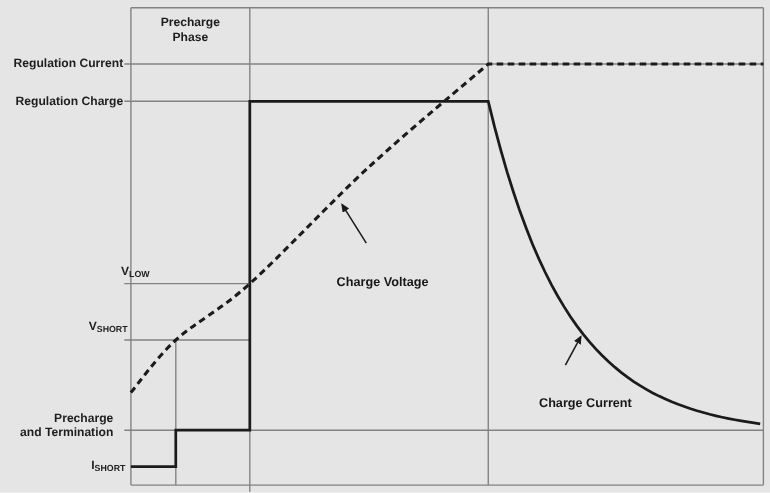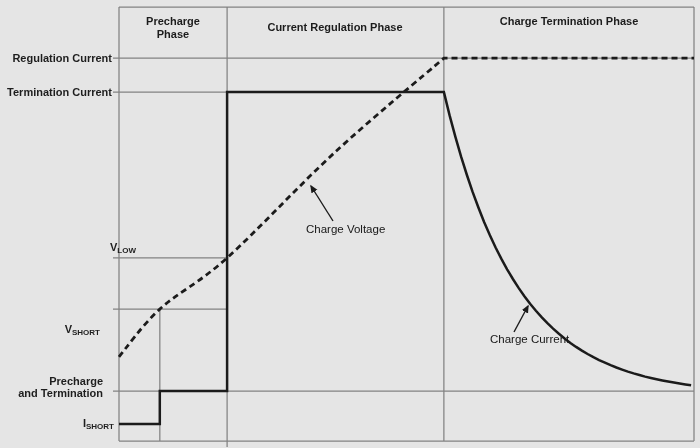--- a/index.html
+++ b/index.html
@@ -11,22 +11,23 @@
   .lbl{
     position:absolute;font-weight:700;color:#1e1e1e;font-size:11px;
     line-height:12px;white-space:nowrap;
   }
   .axis-lab{text-align:right;}
   .hdr{
     position:absolute;font-weight:700;color:#1c1c1c;font-size:11px;
     line-height:12.5px;text-align:center;
   }
   .ann{
-    position:absolute;font-weight:400;color:#171717;font-size:11.5px;
+    position:absolute;font-weight:700;color:#171717;font-size:11.5px;
     white-space:nowrap;
+    margin-top:28px;
   }
   .subscripted{display:inline-block;}
   .subscripted .sub-part{font-size:8px;vertical-align:-2px;}
 </style>
 </head>
 <body>
 
 <div class="stage">
 
   <svg id="chart-svg" width="700" height="448" viewBox="0 0 700 448">
@@ -51,34 +52,30 @@
       <path d="M119,356.80400000000003 C125.8,348.8 141.8,325.6 159.8,309.1 C177.8,292.6 197.9,284.0 227.1,257.9 C256.3,231.7 299.1,185.2 335.2,152.0 C371.3,118.7 425.8,73.8 443.9,58.2 L694,58.21199999999999" fill="none" stroke="#1b1b1b" stroke-width="2.8" stroke-dasharray="6 4"></path>
       <path d="M119.0,424.1 L159.8,424.1 L159.8,391.1 L227.1,391.1 L227.1,92.1 L443.9,92.1 L443.9,92.1 L449.6,115.4 L455.4,136.9 L461.1,156.7 L466.9,175.0 L472.6,191.9 L478.4,207.5 L484.1,222.0 L489.9,235.3 L495.6,247.5 L501.4,258.9 L507.1,269.3 L512.9,279.0 L518.6,287.9 L524.4,296.2 L530.1,303.8 L535.9,310.8 L541.6,317.2 L547.4,323.2 L553.1,328.7 L558.9,333.8 L564.6,338.5 L570.4,342.9 L576.1,346.9 L581.9,350.6 L587.6,354.0 L593.4,357.2 L599.1,360.1 L604.9,362.7 L610.6,365.2 L616.4,367.5 L622.1,369.6 L627.9,371.6 L633.6,373.4 L639.4,375.0 L645.1,376.6 L650.9,378.0 L656.6,379.3 L662.4,380.5 L668.1,381.6 L673.9,382.6 L679.6,383.6 L685.4,384.5 L691.1,385.3" fill="none" stroke="#1b1b1b" stroke-width="2.5"></path>
       <line x1="333" y1="221" x2="311" y2="186" stroke="#1b1b1b" stroke-width="1.4" marker-end="url(#ah)"></line>
       <line x1="514" y1="332" x2="528" y2="306" stroke="#1b1b1b" stroke-width="1.4" marker-end="url(#ah)"></line>
     </svg>
 
   <div class="hdr" style="left:123px;top:15px;width:100px;">
     <div>Precharge</div>
     <div>Phase</div>
   </div>
-  <div class="hdr" style="left:255px;top:21px;width:160px;">
-    <div>Current Regulation Phase</div>
-  </div>
   <div class="hdr" style="left:479px;top:15px;width:180px;">
-    <div>Charge Termination Phase</div>
   </div>
 
   <div class="lbl axis-lab" style="right:588px;top:52px;">Regulation Current</div>
-  <div class="lbl axis-lab" style="right:588px;top:86px;">Termination Current</div>
+  <div class="lbl axis-lab" style="right:588px;top:86px;">Regulation Charge</div>
 
   <div class="lbl axis-lab" style="right:564px;top:241px;">
     <span class="subscripted"><span>V</span><span class="sub-part">LOW</span></span>
   </div>
-  <div class="lbl axis-lab" style="right:600px;top:291px;margin-top:32px;">
+  <div class="lbl axis-lab" style="right:584px;top:291px;">
     <span class="subscripted"><span>V</span><span class="sub-part">SHORT</span></span>
   </div>
 
   <div class="lbl axis-lab" style="right:597px;top:375px;">
     <div>Precharge</div>
     <div>and Termination</div>
   </div>
 
   <div class="lbl axis-lab" style="right:586px;top:417px;">
     <span class="subscripted"><span>I</span><span class="sub-part">SHORT</span></span>

